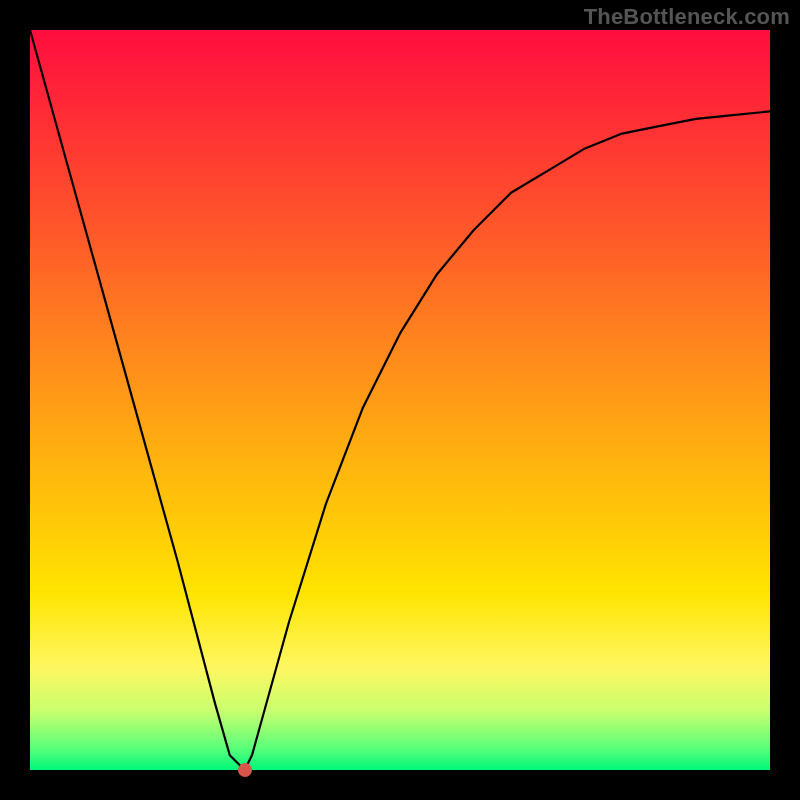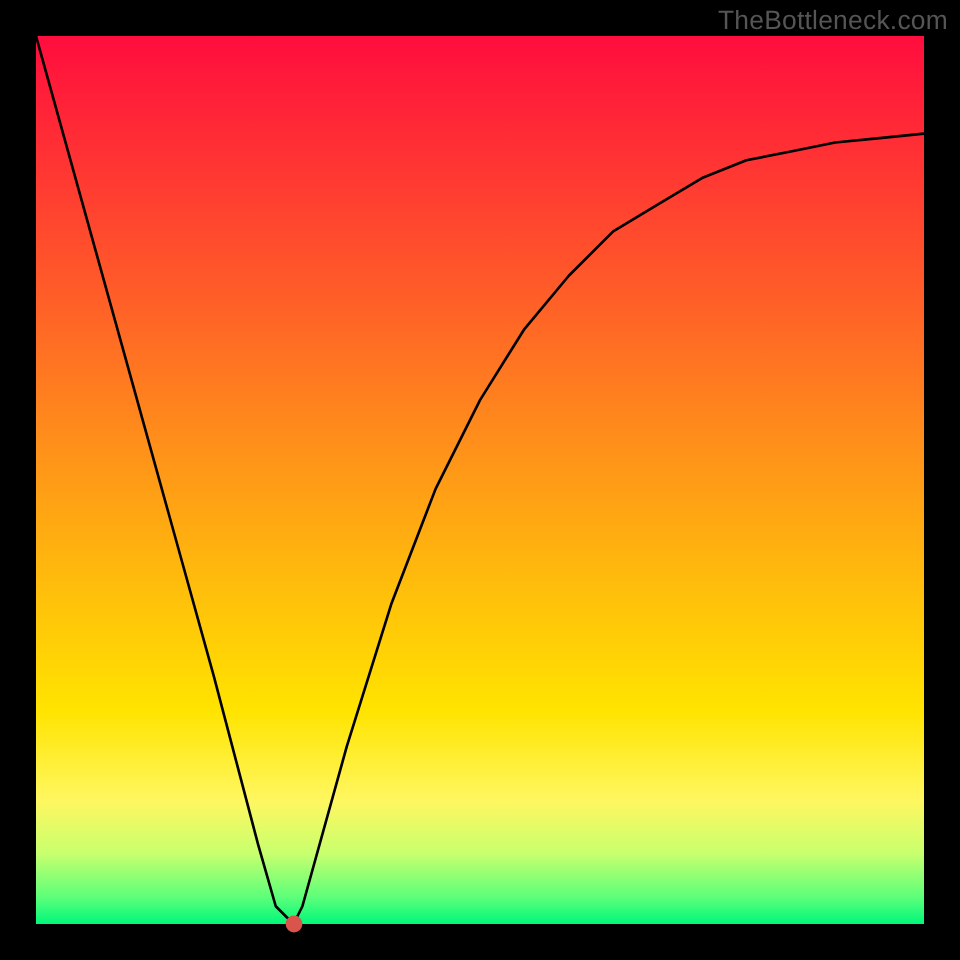--- a/index.html
+++ b/index.html
@@ -45,21 +45,21 @@
     width: 740px;
     height: 740px;
     pointer-events: none;
   }
   .watermark {
     position: absolute;
     top: 4px;
     right: 10px;
     color: #555;
     font-size: 22px;
-    font-weight: 400;
+    font-weight: 700;
     letter-spacing: 0.2px;
     user-select: none;
   }
   .dot {
     position: absolute;
     width: 14px;
     height: 14px;
     border-radius: 50%;
     background: #d9544b;
     transform: translate(-50%, -50%);

